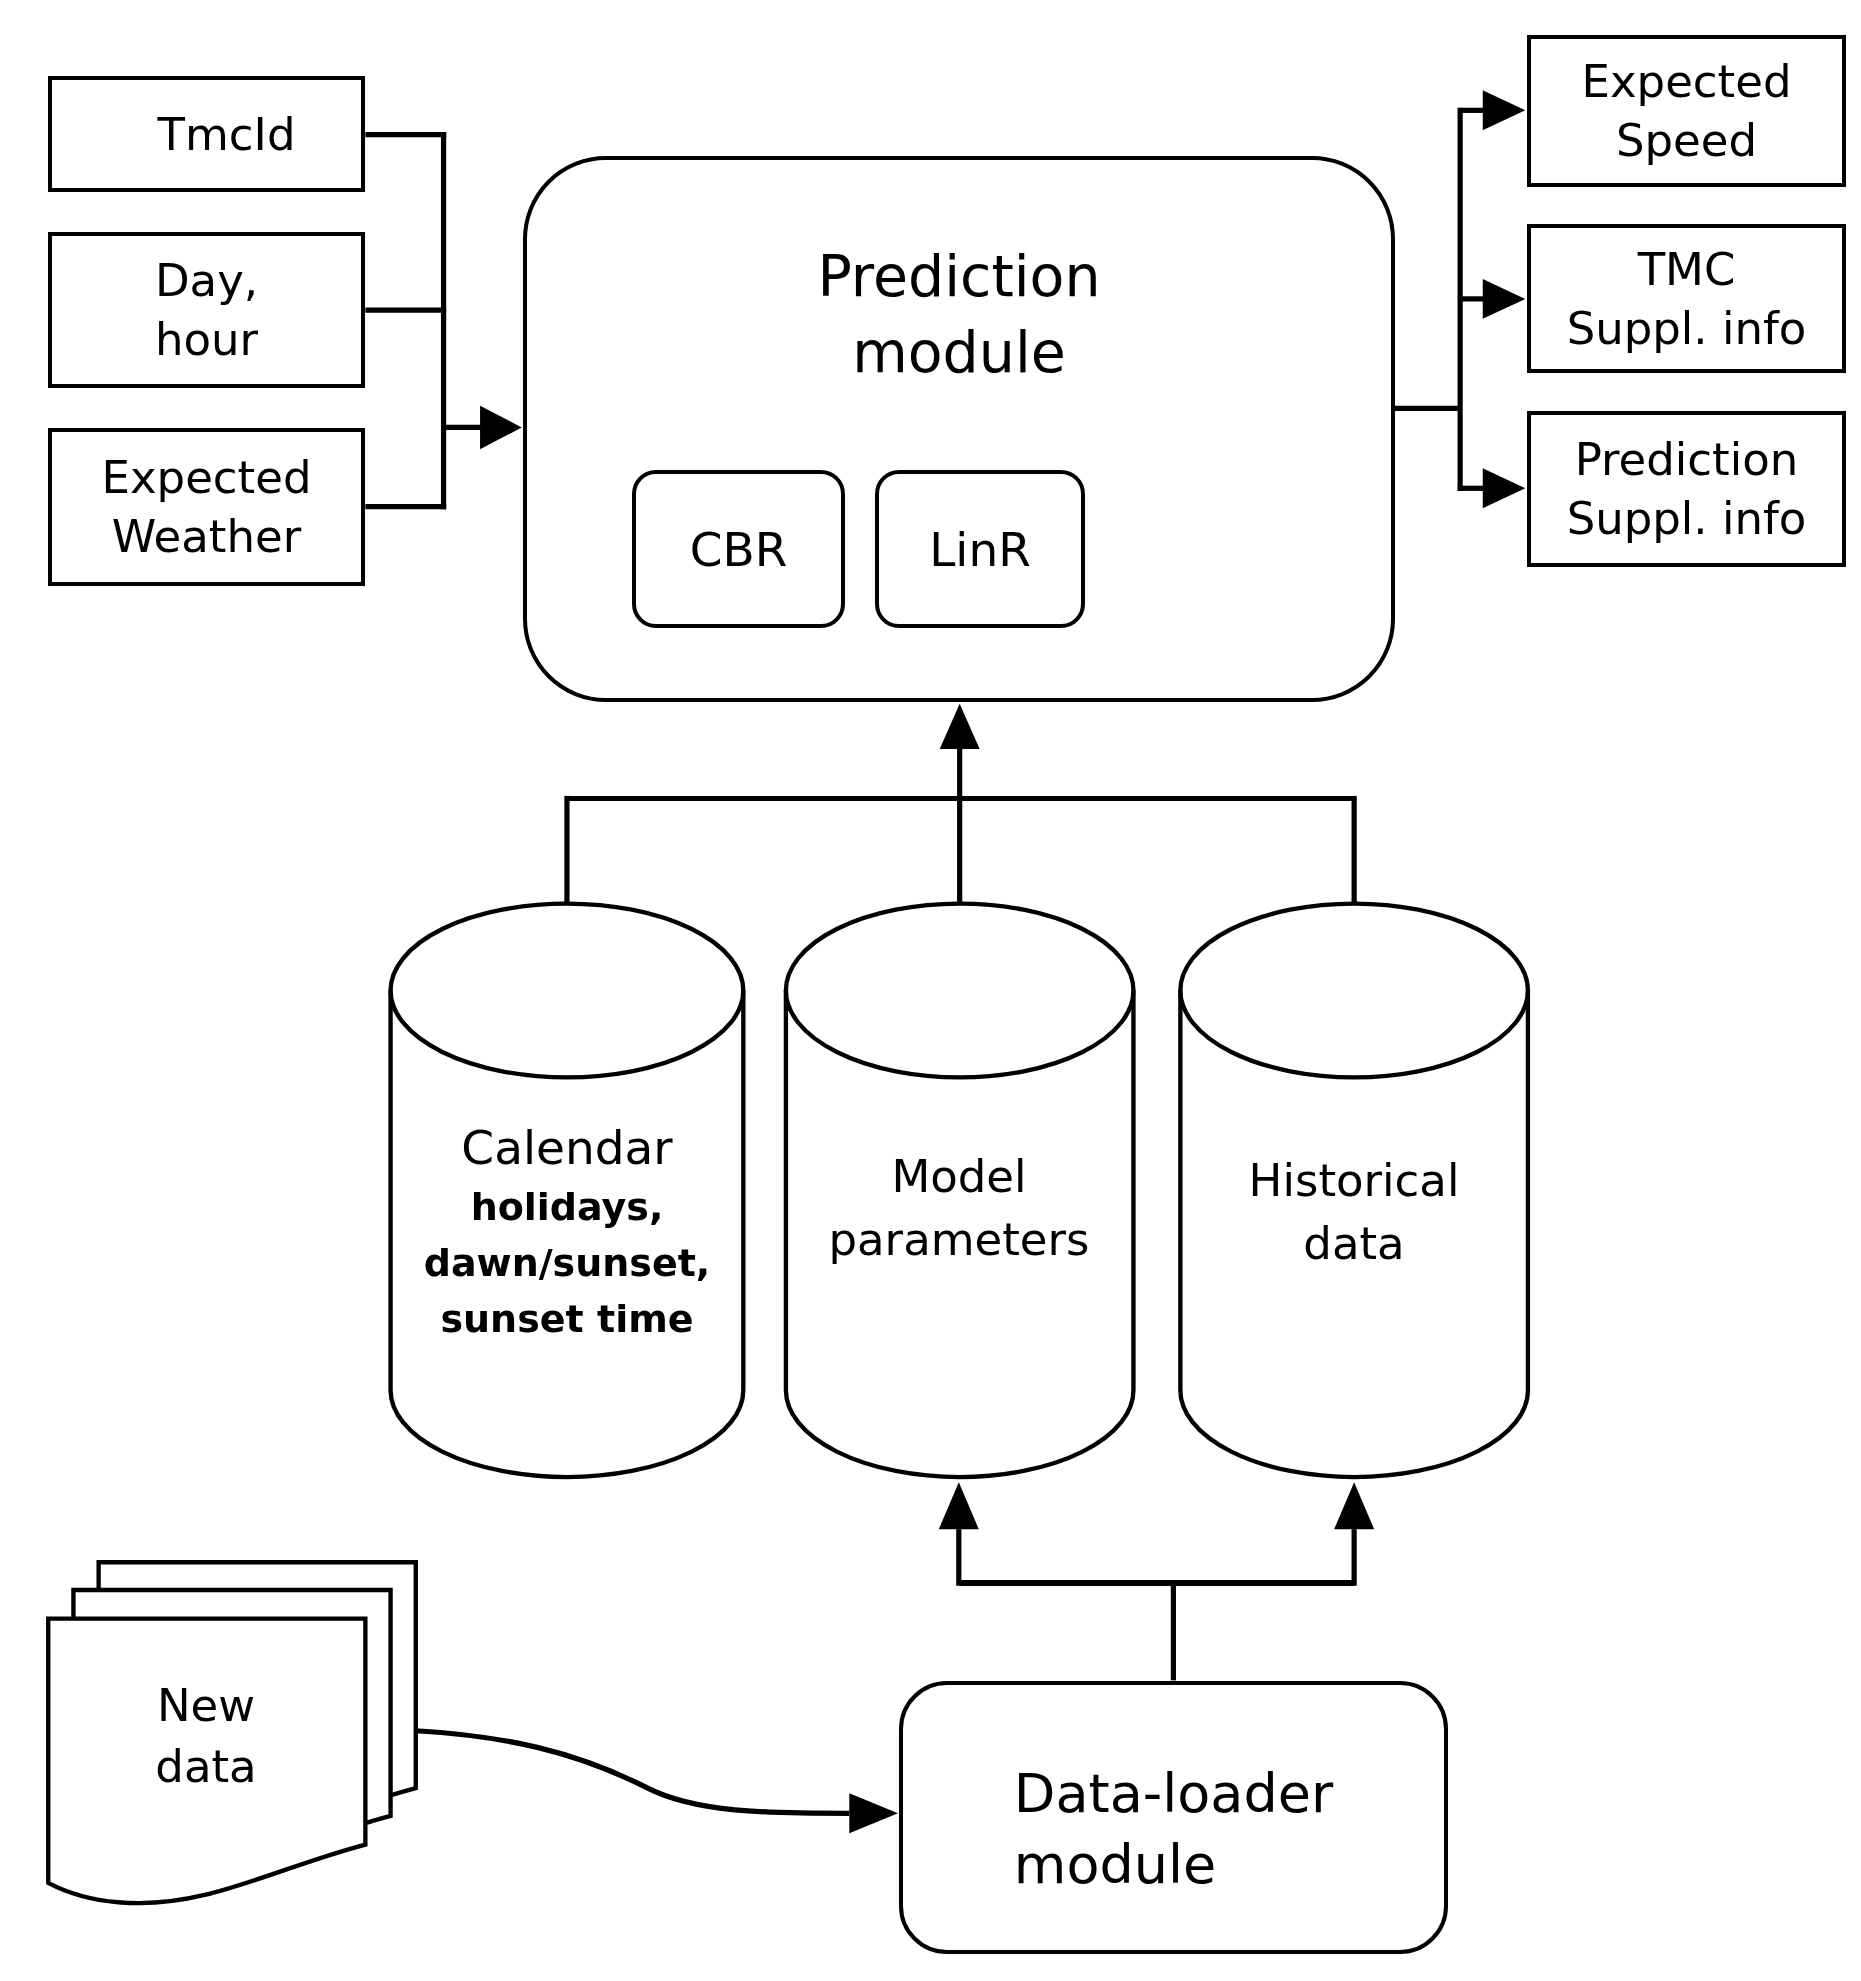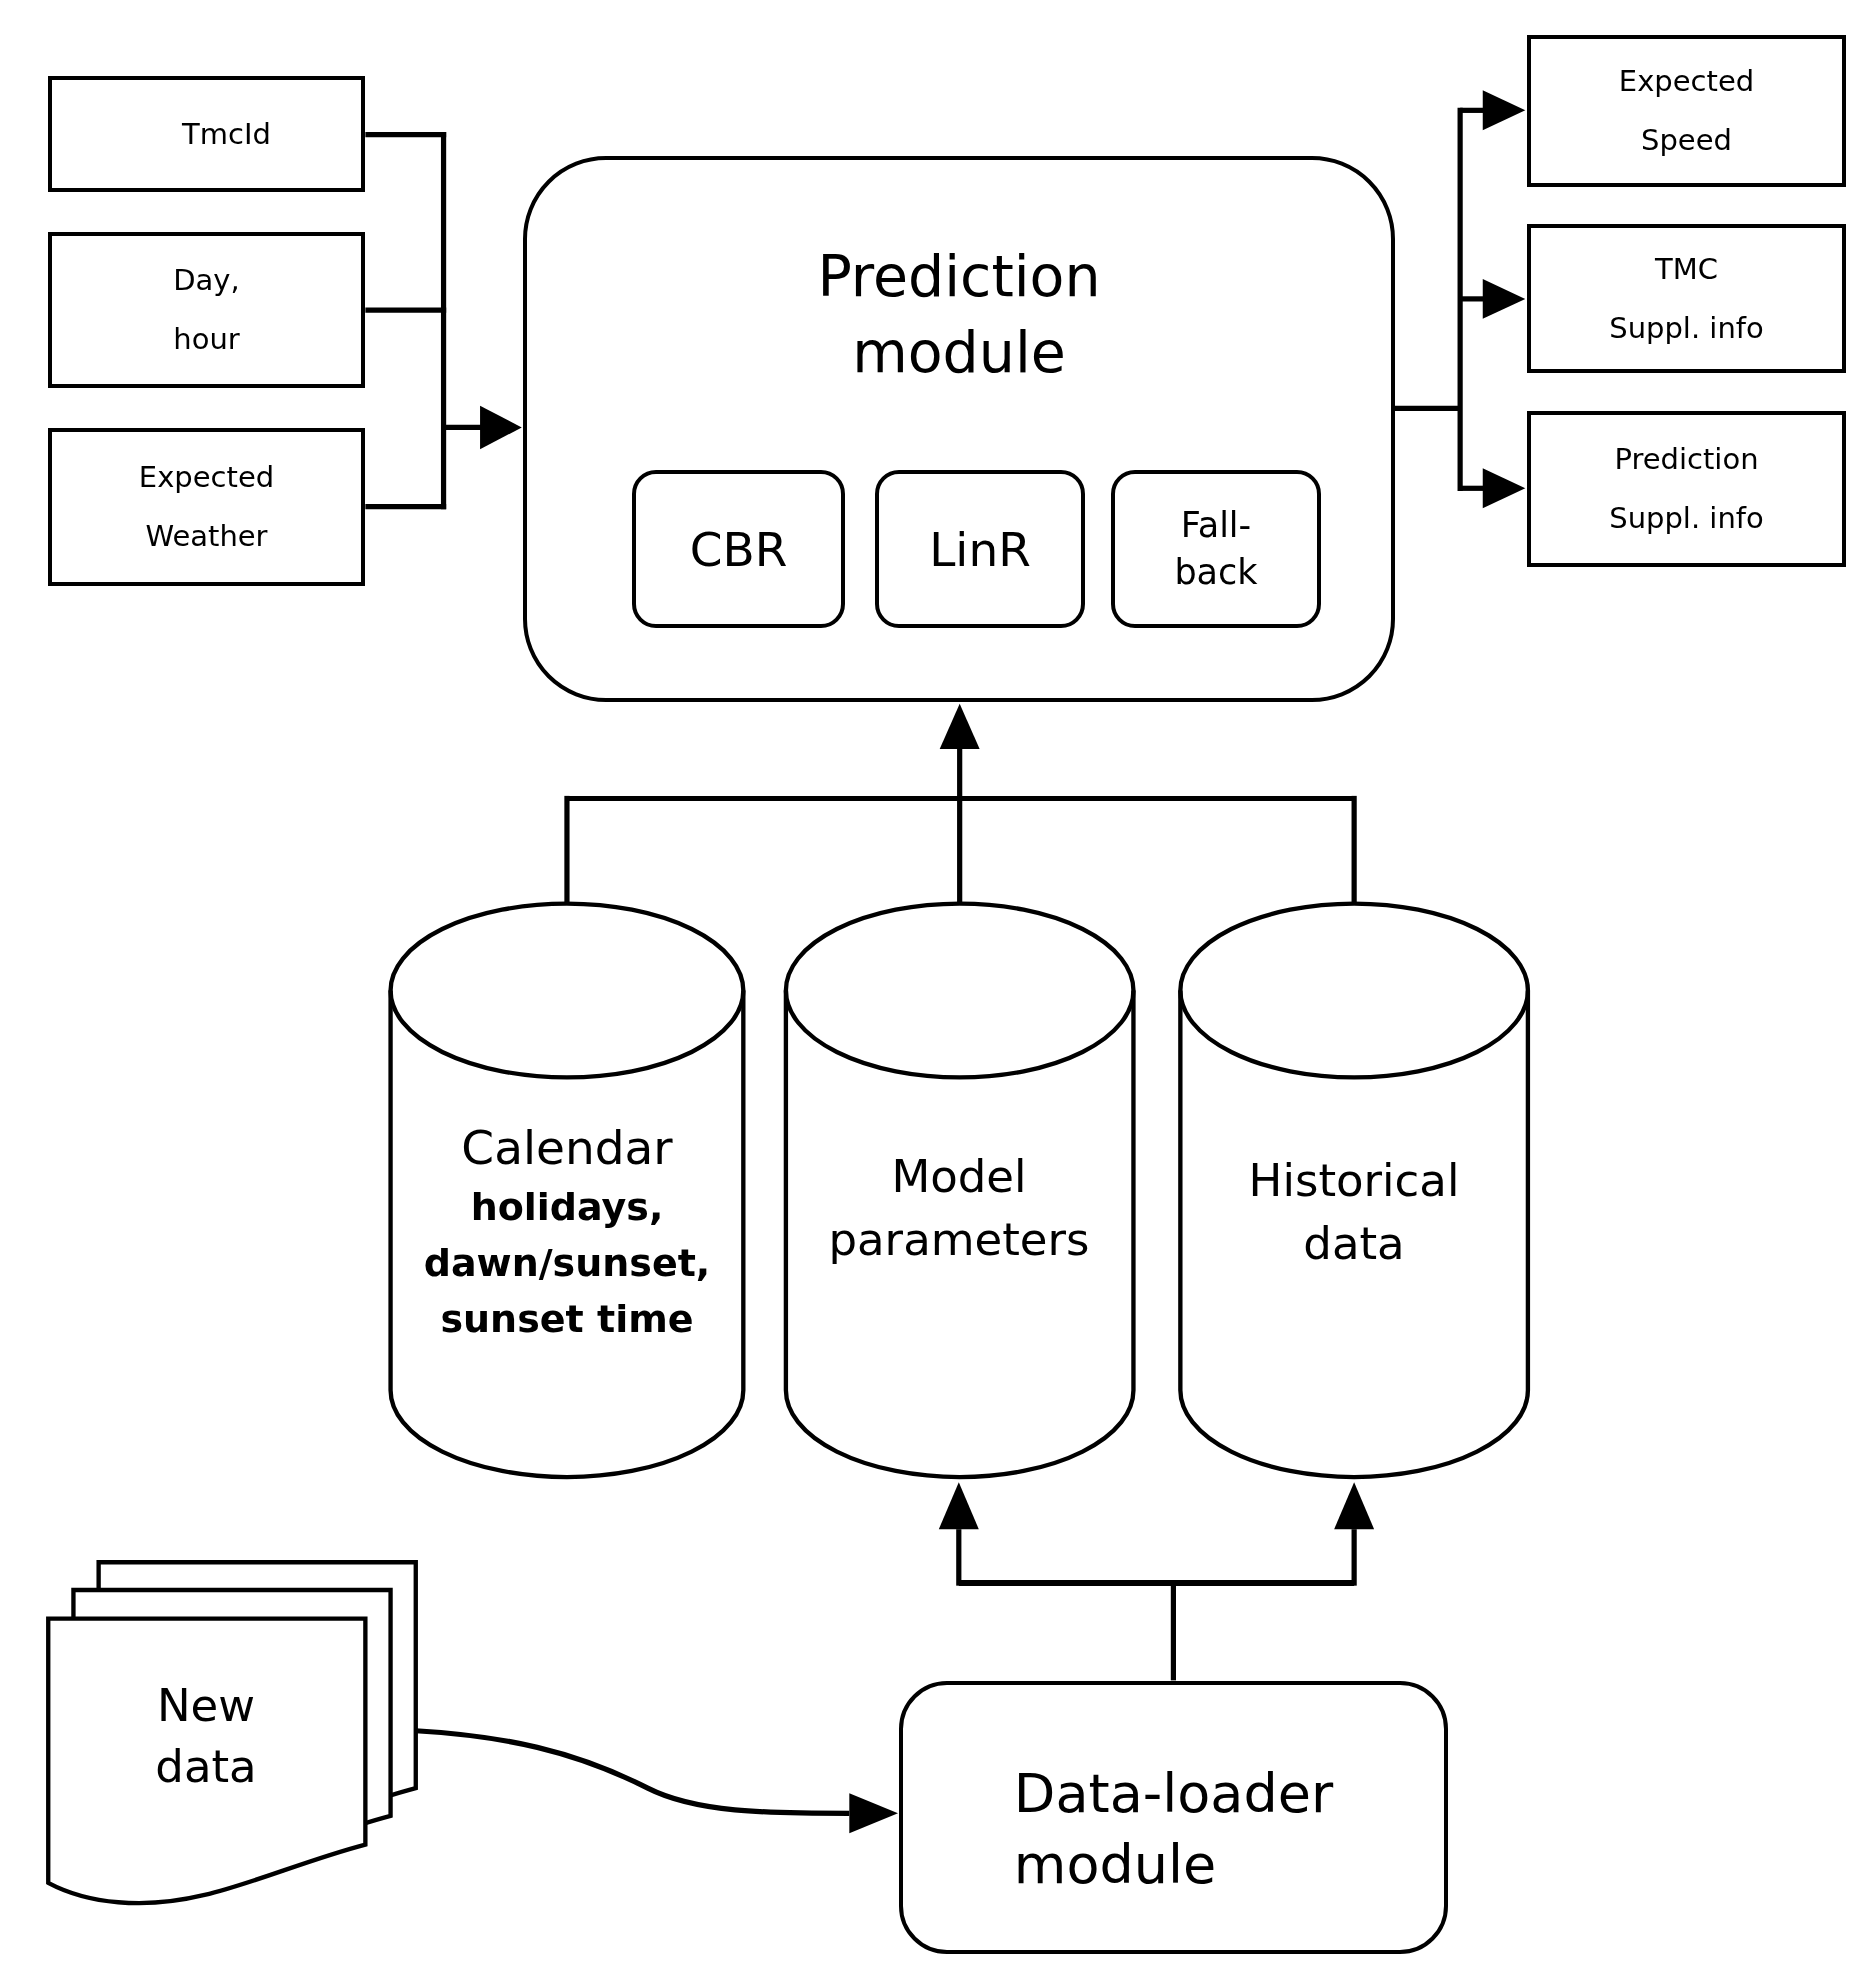--- a/index.html
+++ b/index.html
@@ -6,21 +6,21 @@
   #canvas{
     position:relative;width:1862px;height:1981px;background:#fff;
     font-family:"DejaVu Sans","Liberation Sans",sans-serif;color:#000;
     overflow:hidden;
   }
   #wires{position:absolute;left:0;top:0;z-index:1;}
   .box{
     position:absolute;border:4.3px solid #000;background:#fff;box-sizing:border-box;
     display:flex;align-items:center;justify-content:center;text-align:center;z-index:2;
   }
-  .label{font-size:29px;line-height:59px;white-space:nowrap;}
+  .label{font-size:45px;line-height:59px;white-space:nowrap;}
   .module{border-radius:83px;}
   .module-title{
     position:absolute;top:78px;left:0;right:0;text-align:center;
     font-size:57px;line-height:76px;
   }
   .subbox{position:absolute;border:4.3px solid #000;background:#fff;box-sizing:border-box;
     border-radius:24px;display:flex;align-items:center;justify-content:center;text-align:center;}
   .subbox .label{font-size:47px;}
   .fallback-label{font-size:35px;line-height:47px;}
   .loader{border-radius:48px;}
@@ -114,26 +114,20 @@
     <div class="module-title">
       <div>Prediction</div>
       <div>module</div>
     </div>
     <div class="subbox" style="left:105px;top:310px;width:213px;height:158px;">
       <div class="label">CBR</div>
     </div>
     <div class="subbox" style="left:348px;top:310px;width:210px;height:158px;">
       <div class="label">LinR</div>
     </div>
-    <div class="subbox" style="left:584px;top:310px;width:210px;height:158px;">
-      <div>
-        <div class="fallback-label">Fall-</div>
-        <div class="fallback-label">back</div>
-      </div>
-    </div>
   </div>
 
   <div class="box" style="left:1527px;top:35px;width:319px;height:152px;">
     <div>
       <div class="label">Expected</div>
       <div class="label">Speed</div>
     </div>
   </div>
 
   <div class="box" style="left:1527px;top:224px;width:319px;height:149px;">

